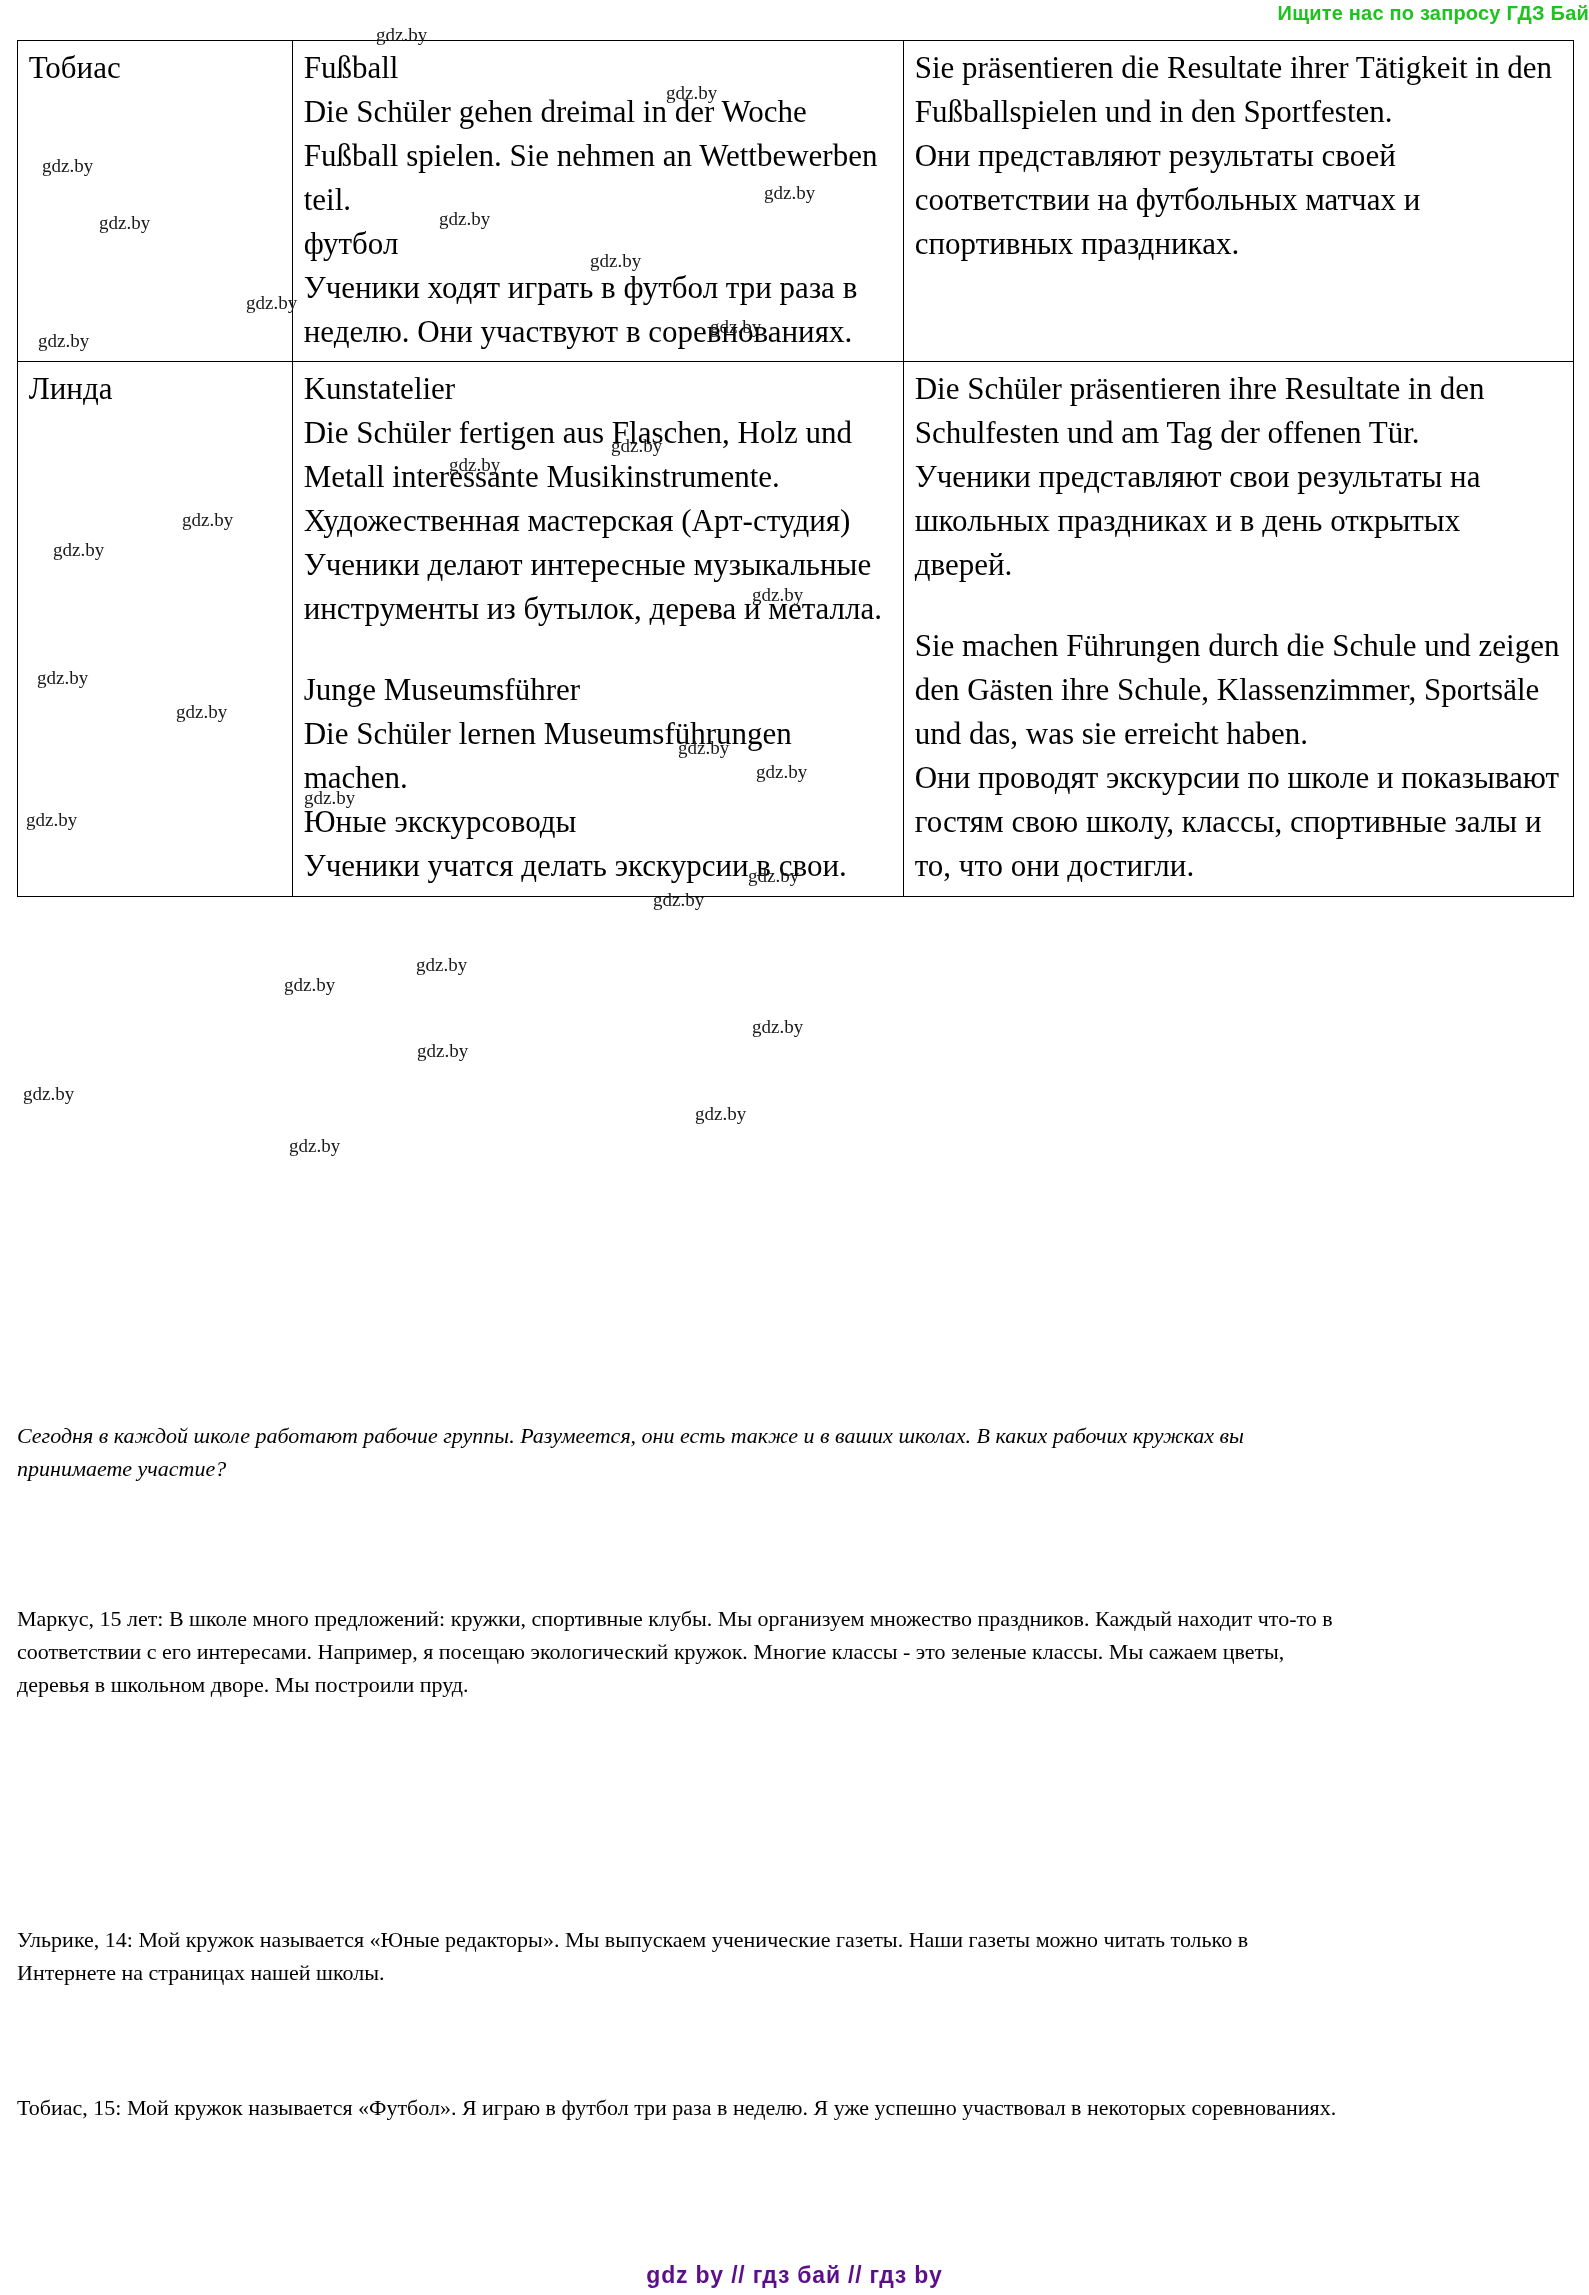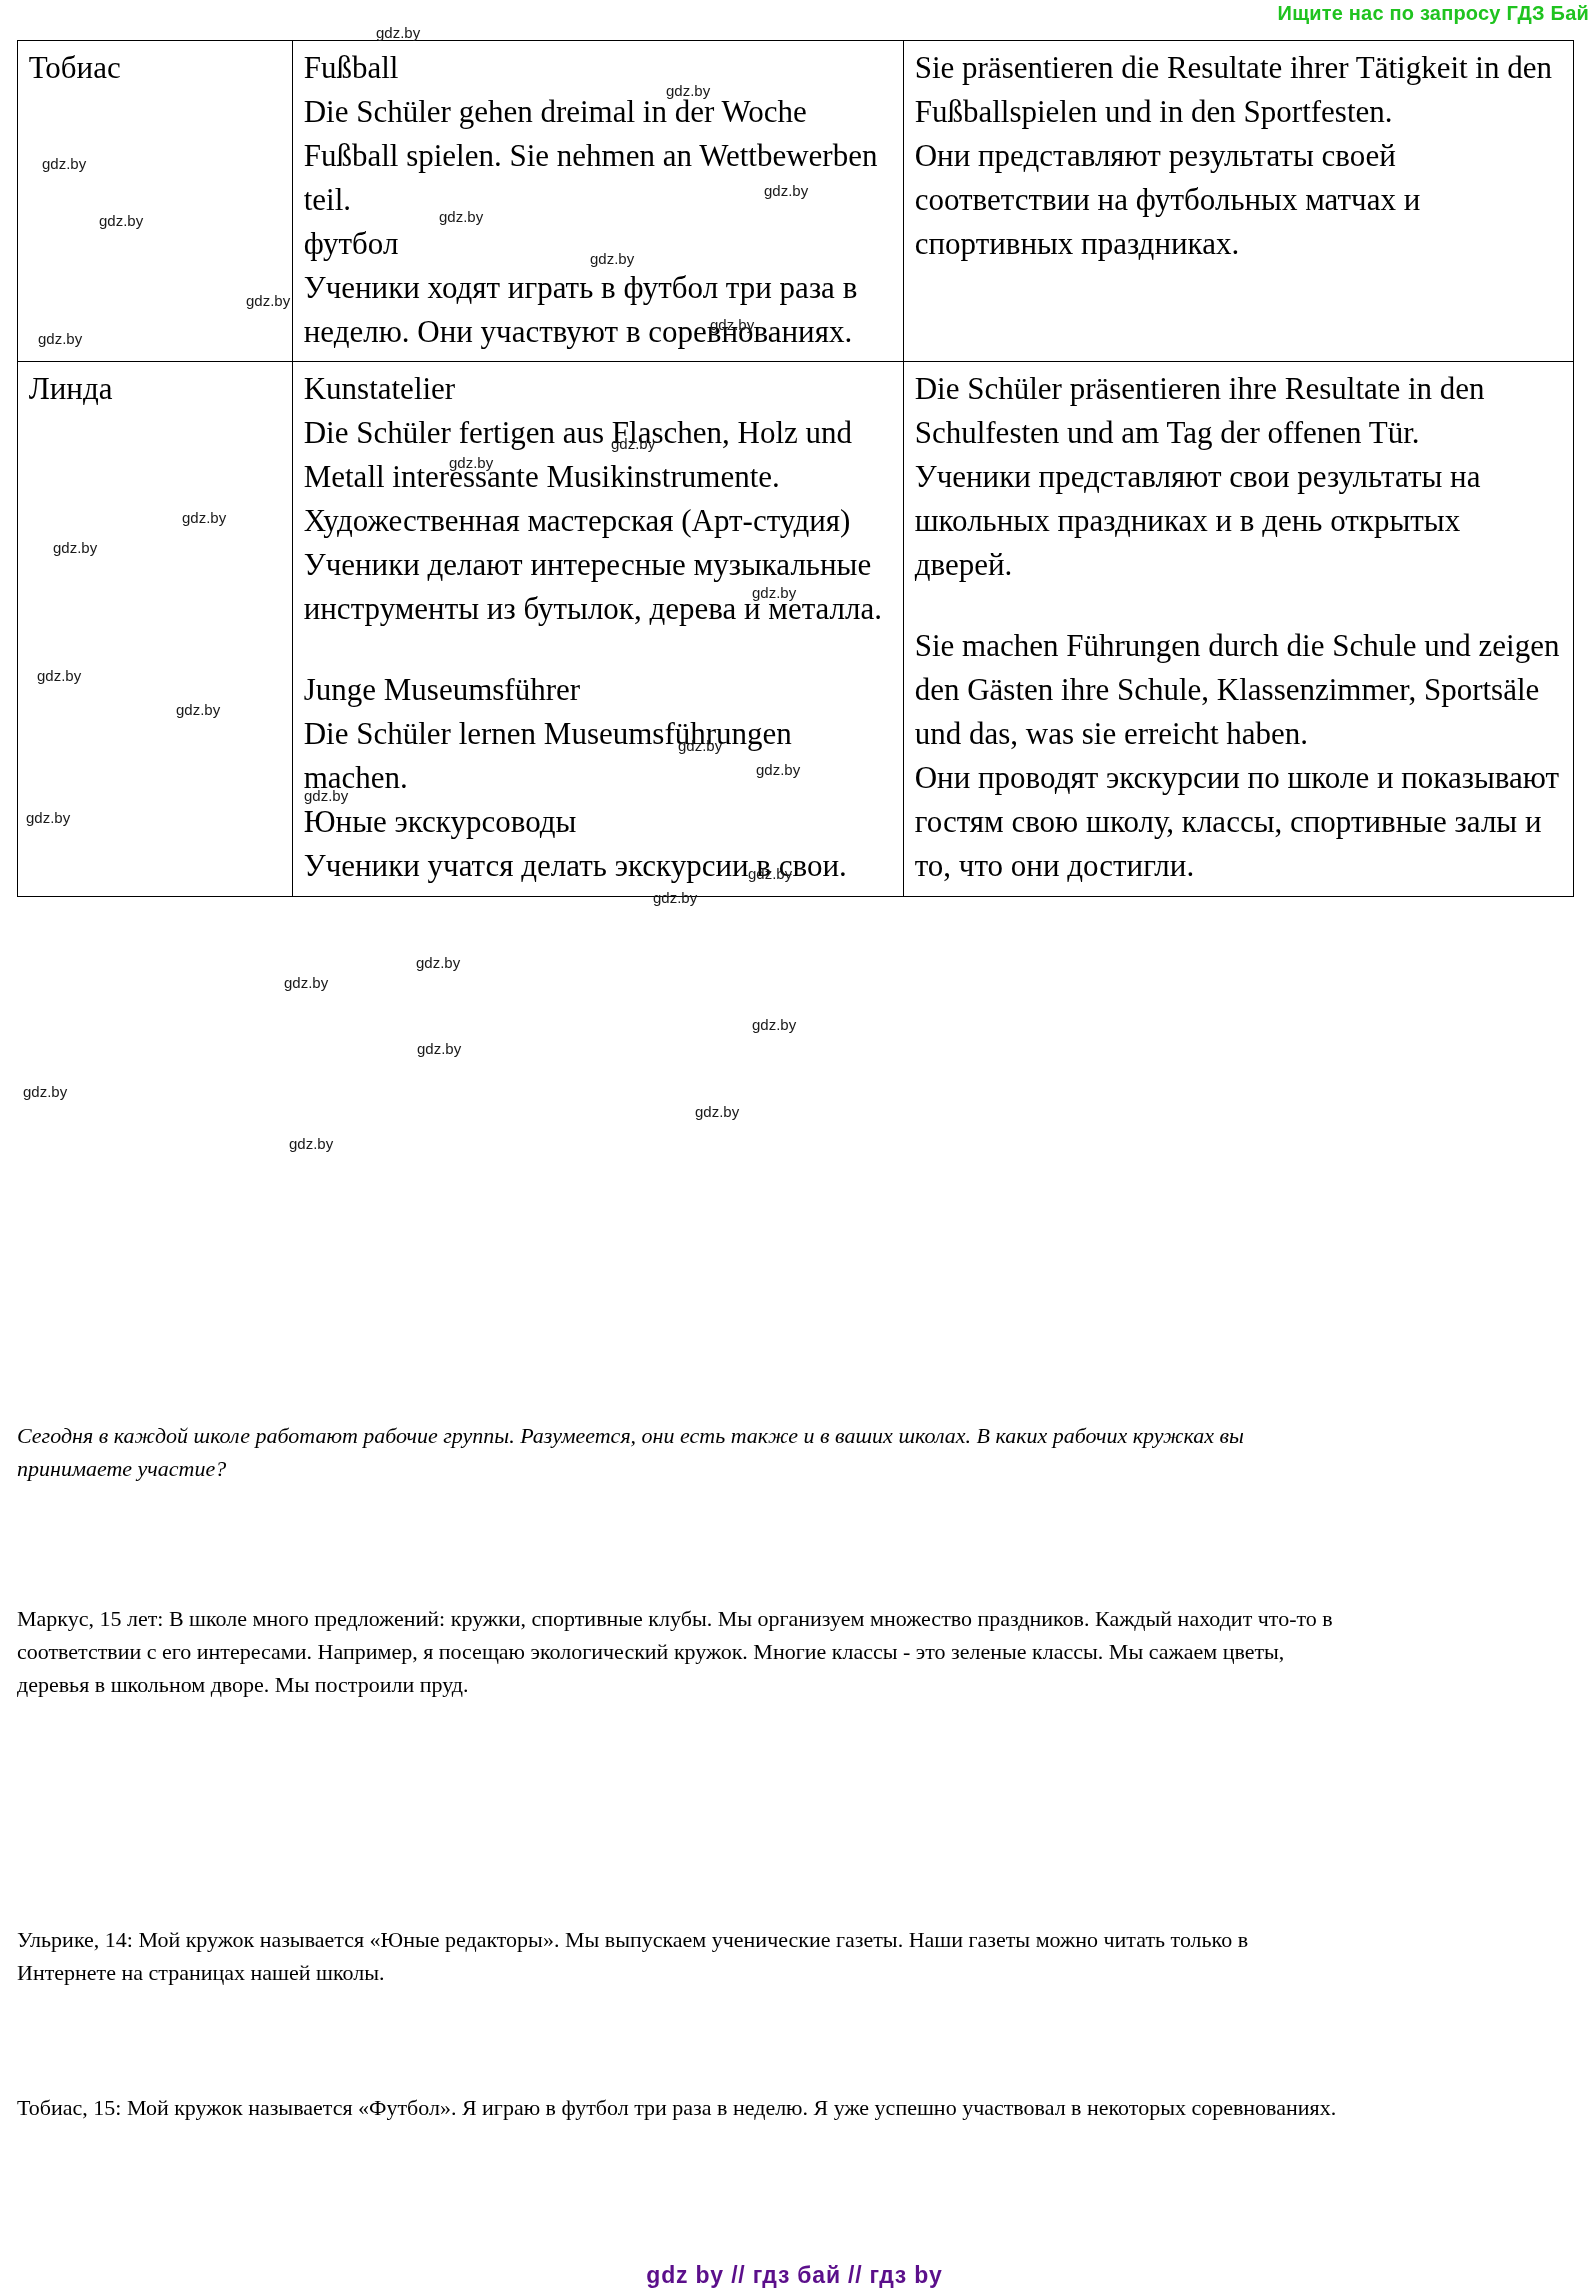--- a/index.html
+++ b/index.html
@@ -70,22 +70,22 @@
     width: 1298px;
   }
   #intro-question { top: 1404px; }
   #markus-block   { top: 1587px; width: 1329px; }
   #ulrike-block   { top: 1908px; width: 1329px; }
   #tobias-block   { top: 2076px; width: 1329px; }
 
   
   .wm {
     position: absolute;
-    font-family: Liberation Sans, sans-serif;
-    font-size: 15px;
+    font-family: Liberation Serif, serif;
+    font-size: 19px;
     color: #1a1a1a;
     white-space: nowrap;
     pointer-events: none;
   }
 
   
   .footer {
     position: absolute;
     bottom: 6.1px;
     left: 0;

